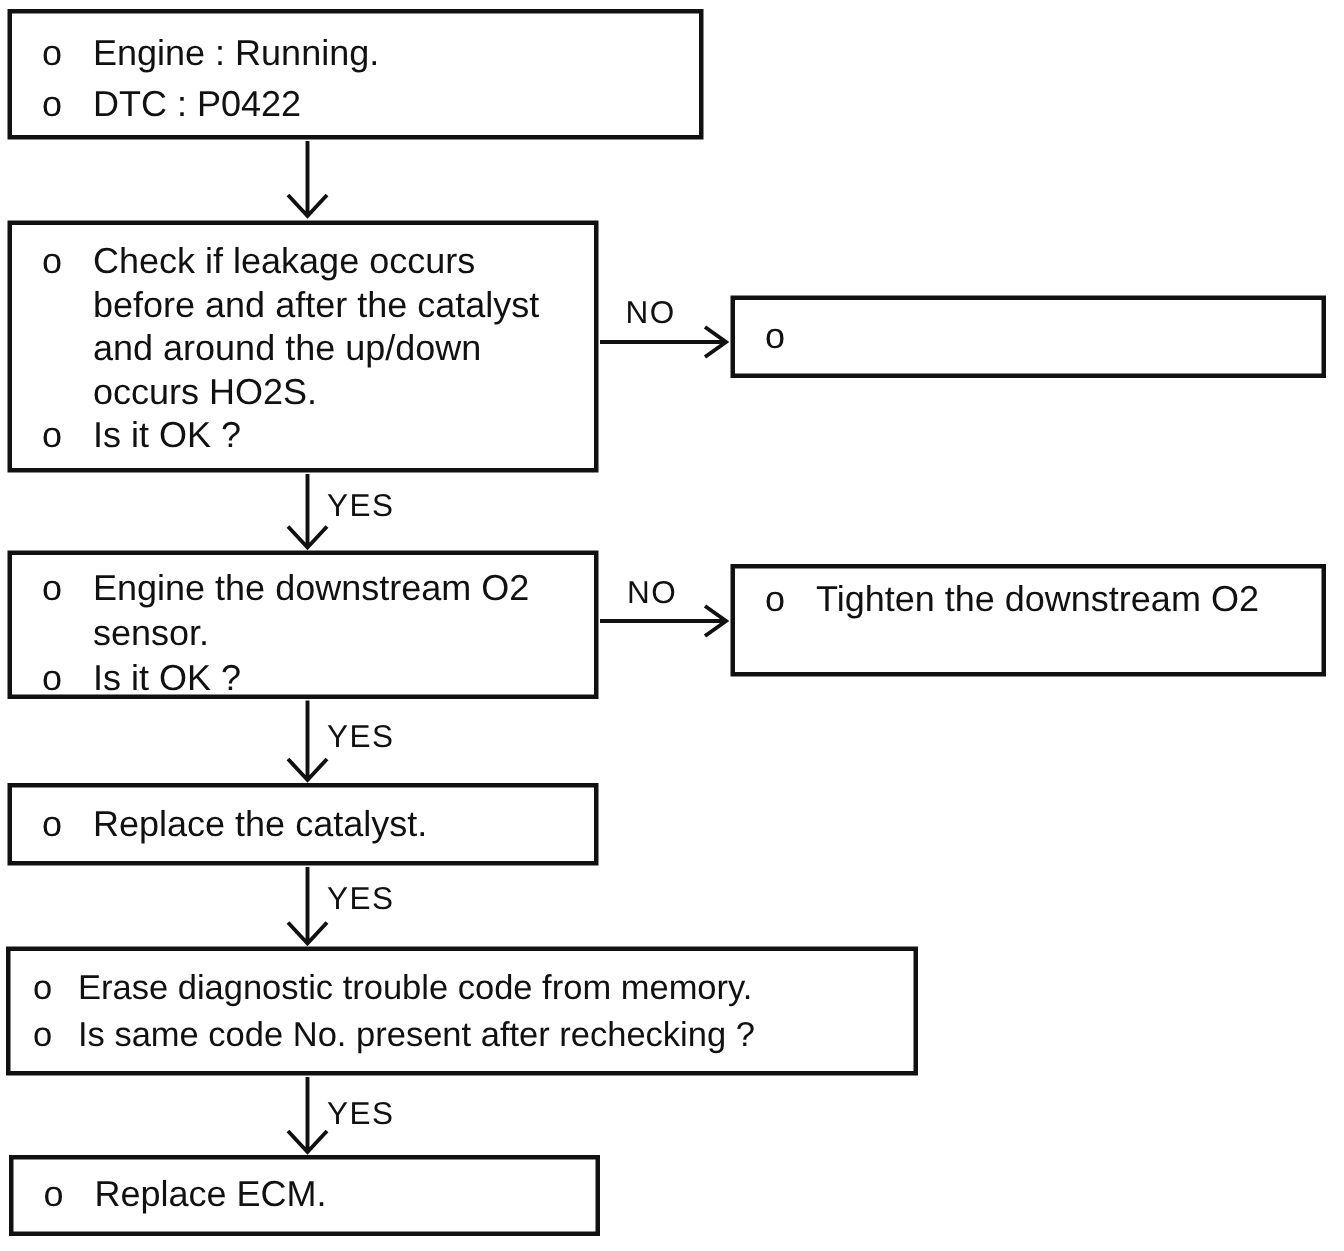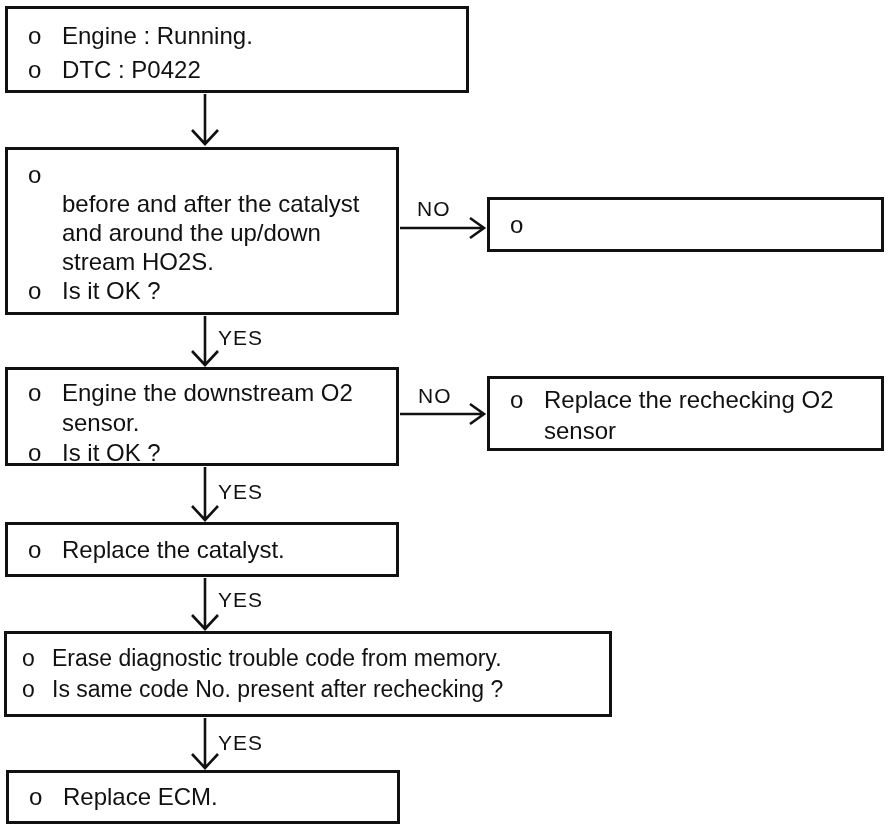--- a/index.html
+++ b/index.html
@@ -91,29 +91,30 @@
     </div>
     <div class="line">
       <span class="bullet">o</span>
       <span class="txt">DTC : P0422</span>
     </div>
   </div>
 
   <div class="box b-check-leakage">
     <div class="line">
       <span class="bullet">o</span>
+      <span class="txt">Check if leakage occurs</span>
     </div>
     <div class="line cont">
       <span class="txt">before and after the catalyst</span>
     </div>
     <div class="line cont">
       <span class="txt">and around the up/down</span>
     </div>
     <div class="line cont">
-      <span class="txt">stream HO2S.</span>
+      <span class="txt">occurs HO2S.</span>
     </div>
     <div class="line">
       <span class="bullet">o</span>
       <span class="txt">Is it OK ?</span>
     </div>
   </div>
 
   <div class="box b-tighten vcenter">
     <div class="line">
       <span class="bullet">o</span>
@@ -130,24 +131,21 @@
     </div>
     <div class="line">
       <span class="bullet">o</span>
       <span class="txt">Is it OK ?</span>
     </div>
   </div>
 
   <div class="box b-replace-o2">
     <div class="line">
       <span class="bullet">o</span>
-      <span class="txt">Replace the rechecking O2</span>
-    </div>
-    <div class="line cont">
-      <span class="txt">sensor</span>
+      <span class="txt">Tighten the downstream O2</span>
     </div>
   </div>
 
   <div class="box b-replace-cat vcenter">
     <div class="line">
       <span class="bullet">o</span>
       <span class="txt">Replace the catalyst.</span>
     </div>
   </div>
 

